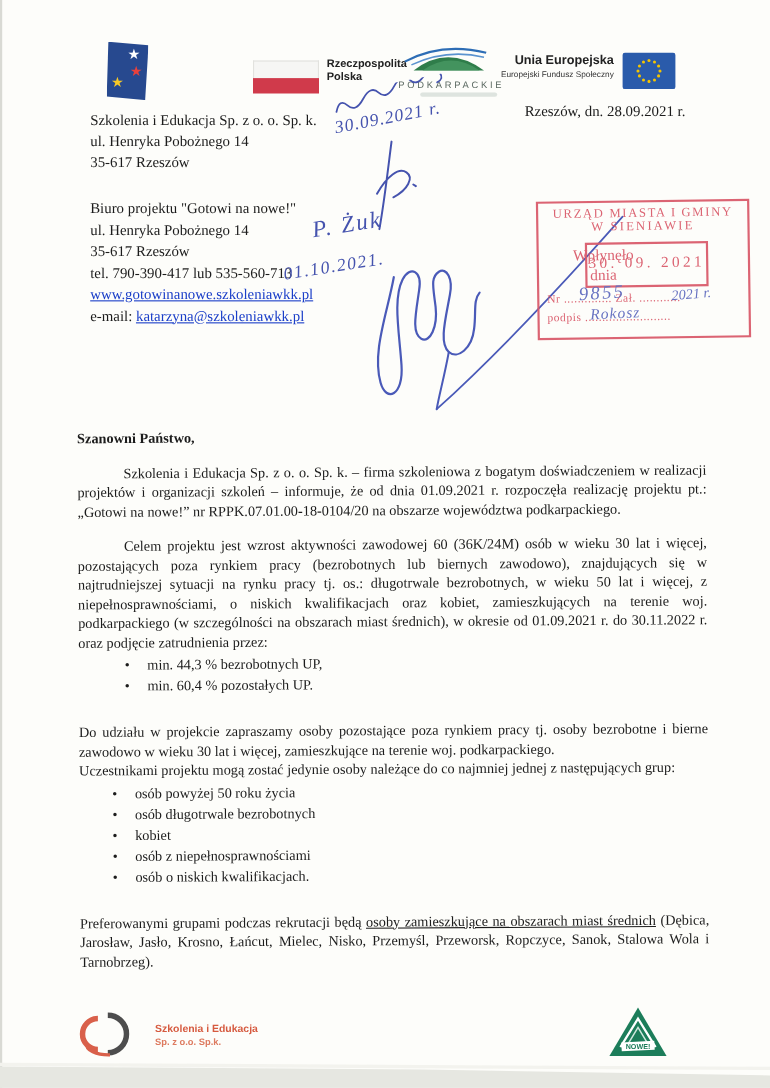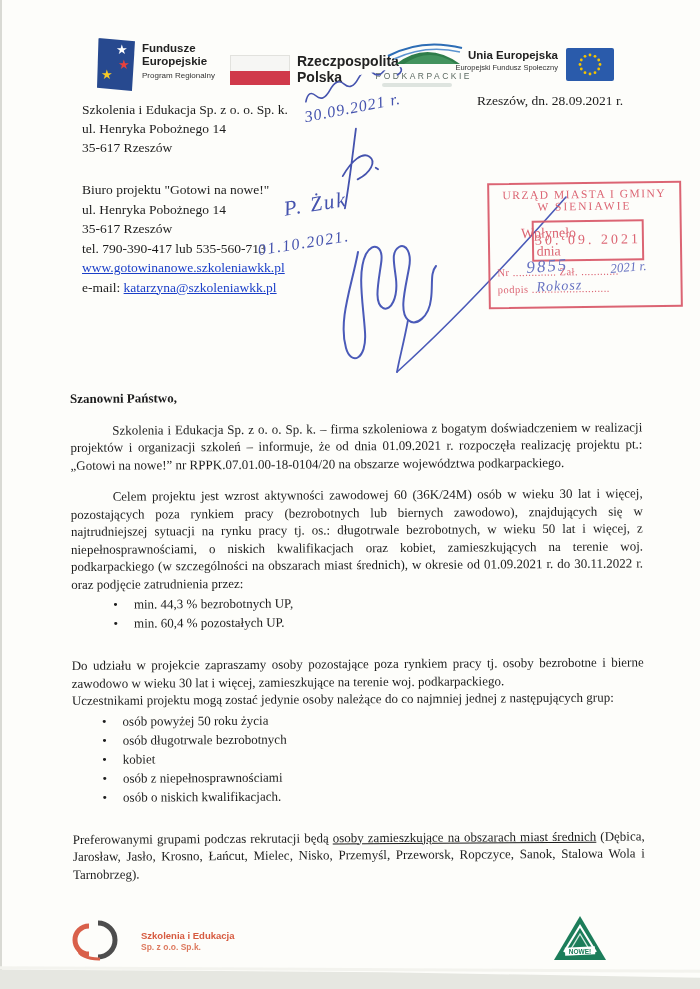--- a/index.html
+++ b/index.html
@@ -15,22 +15,22 @@
     background:#27498f;border-radius:3px;
     clip-path:polygon(4% 0,100% 6%,92% 100%,0 94%);}
   .fe-flag .st{position:absolute;font-size:13px;line-height:1;}
   .fe-text{position:absolute;left:142px;top:6px;font-family:"Liberation Sans",sans-serif;}
   .fe-text .t{font-weight:bold;font-size:11.5px;line-height:1.15;color:#222;}
   .fe-text .s{font-size:8px;color:#333;margin-top:3px;}
   .pl-flag{position:absolute;left:230px;top:19px;width:60px;height:29px;}
   .pl-flag .w{height:50%;background:#f6f6f4;border:1px solid #e2e2de;border-bottom:none;}
   .pl-flag .r{height:50%;background:#d03a4b;}
   .pl-text{position:absolute;left:297px;top:17px;font-family:"Liberation Sans",sans-serif;
-    font-weight:bold;font-size:14px;line-height:1.15;color:#222;}
-  .pk{position:absolute;left:362px;top:4px;width:110px;text-align:right;}
+    font-weight:bold;font-size:10px;line-height:1.15;color:#222;}
+  .pk{position:absolute;left:362px;top:4px;width:110px;text-align:left;}
   .pk-title{font-family:"Liberation Sans",sans-serif;font-size:8.5px;letter-spacing:2.5px;color:#5c6a62;margin-top:1px;}
   .pk-sub{height:4px;width:70px;margin:2px auto 0;background:#c9d4cd;opacity:.6;border-radius:2px;}
   .ue-text{position:absolute;left:448px;top:13px;width:110px;text-align:right;font-family:Liberation Sans, sans-serif;}
   .ue-text .t{font-weight:bold;font-size:11.5px;color:#222;}
   .ue-text .s{font-size:7.5px;color:#333;margin-top:2px;}
   .eu-flag{position:absolute;left:566px;top:12px;width:48px;height:33px;background:#2a5bab;border-radius:2px;}
   
   .sender{position:absolute;left:82px;top:100px;font-size:13.5px;line-height:19px;}
   .dateline{position:absolute;left:477px;top:93px;font-size:13.5px;}
   .office{position:absolute;left:82px;top:180px;font-size:13.5px;line-height:19.5px;}
@@ -92,25 +92,20 @@
 <body>
 
 <div class="edge-l"></div>
 
 <div class="logo-row">
 
   <div class="fe-flag">
     <span class="st" style="left:19px;top:5px;color:#ffffff;">★</span>
     <span class="st" style="left:21px;top:20px;color:#e8413c;">★</span>
     <span class="st" style="left:4px;top:30px;color:#f7c928;">★</span>
-  </div>
-  <div class="fe-text">
-    <div class="t"><span>Fundusze</span><br>
-    <span>Europejskie</span></div>
-    <div class="s">Program Regionalny</div>
   </div>
 
   <div class="pl-flag">
     <div class="w"></div>
       <div class="r"></div>
   </div>
   <div class="pl-text">
     <span>Rzeczpospolita</span><br>
     <span>Polska</span>
   </div>

